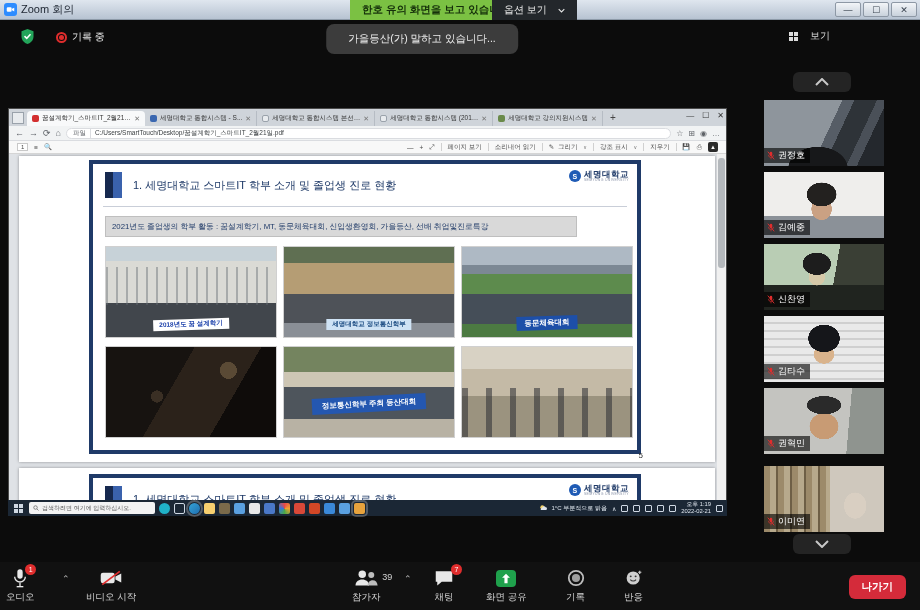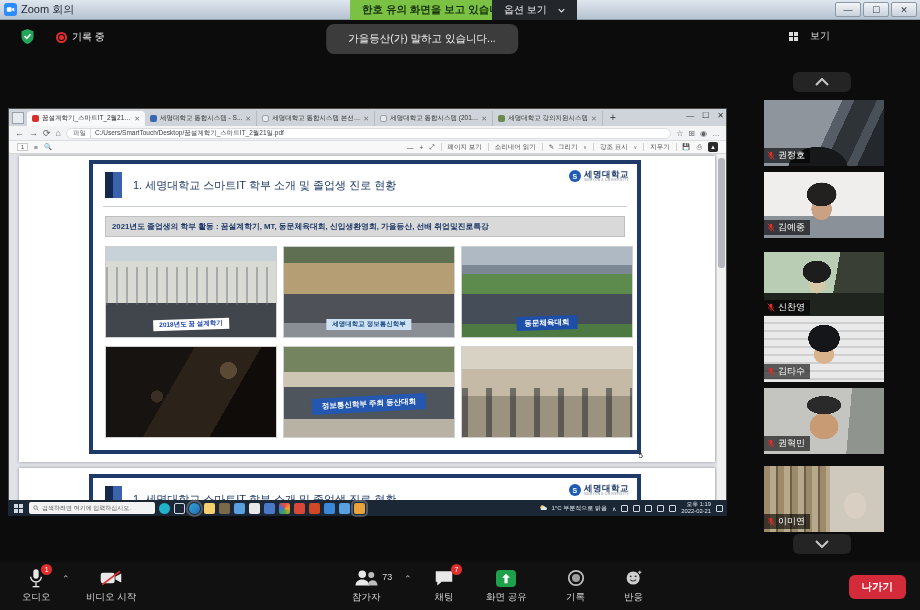--- a/index.html
+++ b/index.html
@@ -93,22 +93,22 @@
     background:linear-gradient(90deg,#16294f 0 45%,#3a62ad 45%); }
   .sl-title { position:absolute; left:40px; top:14px; font-size:11px; font-weight:normal; color:#1f3a68; white-space:nowrap; }
   .sl-logo { position:absolute; right:8px; top:6px; display:flex; align-items:center; gap:3px; }
   .logo-globe { width:12px; height:12px; border-radius:50%; background:#1f5bb5; color:#fff; font-size:7px;
     display:flex; align-items:center; justify-content:center; font-weight:bold; }
   .logo-tx { display:flex; flex-direction:column; line-height:1; }
   .logo-tx b { font-size:8.5px; color:#1f3a68; letter-spacing:.5px; }
   .logo-tx i { font-style:normal; font-size:3.5px; color:#8a93a8; letter-spacing:.3px; }
   .sl-rule { position:absolute; left:10px; right:10px; top:42px; height:1px; background:#c9ced8; }
 
-  .subtitle { position:absolute; left:12px; top:52px; width:520px; background:#d9d9d9;
-    border:1px solid #bfbfbf; font-size:7.8px; font-weight:bold; color:#1f3a68;
+  .subtitle { position:absolute; left:12px; top:52px; width:472px; background:#d9d9d9;
+    border:1px solid #bfbfbf; font-size:7.8px; font-weight:normal; color:#1f3a68;
     padding:4px 6px; white-space:nowrap; }
 
   .photos { position:absolute; left:12px; top:82px; width:528px; display:grid;
     grid-template-columns:repeat(3,172px); grid-auto-rows:92px; gap:8px 6px; }
   .photo { position:relative; overflow:hidden; border:1px solid #d0d0d0; }
   .pbanner { position:absolute; left:50%; bottom:8%; transform:translateX(-50%) rotate(-2deg);
     background:#fff; color:#1a3faa; font-size:6.5px; font-weight:bold; padding:1px 6px; white-space:nowrap; }
   .p2 .pbanner { background:#cfe3f5; color:#17487f; transform:translateX(-50%); }
   .p3 .pbanner { background:#1d4fa8; color:#fff; font-size:7.5px; padding:2px 8px; }
   .p5 .pbanner { background:#2457b0; color:#fff; font-size:7.5px; bottom:28%; padding:3px 10px; transform:translateX(-50%) rotate(-3deg); }
@@ -459,21 +459,21 @@
     <div class="vtile v2" style="top:102px">
       <div class="namechip">
           <svg width="8" height="9" viewBox="0 0 12 14">
             <rect x="4" y="1" width="4" height="7" rx="2" fill="#e02d2d"></rect>
             <path d="M2 6a4 4 0 0 0 8 0M6 10v3" stroke="#e02d2d" fill="none"></path>
             <line x1="1" y1="1" x2="11" y2="13" stroke="#e02d2d" stroke-width="1.4"></line>
           </svg>
           <span>김예중</span>
         </div>
     </div>
-    <div class="vtile v3" style="top:182px">
+    <div class="vtile v3" style="top:174px">
       <div class="namechip">
           <svg width="8" height="9" viewBox="0 0 12 14">
             <rect x="4" y="1" width="4" height="7" rx="2" fill="#e02d2d"></rect>
             <path d="M2 6a4 4 0 0 0 8 0M6 10v3" stroke="#e02d2d" fill="none"></path>
             <line x1="1" y1="1" x2="11" y2="13" stroke="#e02d2d" stroke-width="1.4"></line>
           </svg>
           <span>신찬영</span>
         </div>
     </div>
     <div class="vtile v4" style="top:246px">
@@ -509,21 +509,21 @@
 
     <div class="scrollbtn btn-down">
       <svg viewBox="0 0 14 8">
           <path d="M1 1l6 6 6-6" stroke="#c8c8c8" stroke-width="2" fill="none"></path>
         </svg>
     </div>
   </div>
 
   <div class="bottombar">
 
-    <div class="tool" style="left:22px">
+    <div class="tool" style="left:6px">
       <span class="ic">
         <svg width="16" height="20" viewBox="0 0 24 30">
             <rect x="8" y="2" width="8" height="14" rx="4" fill="#e8e8e8"></rect>
             <path d="M4 13a8 8 0 0 0 16 0" stroke="#e8e8e8" stroke-width="2" fill="none"></path>
             <line x1="12" y1="22" x2="12" y2="27" stroke="#e8e8e8" stroke-width="2"></line>
             <line x1="7" y1="28" x2="17" y2="28" stroke="#e8e8e8" stroke-width="2"></line>
           </svg>
         <span class="badge">1</span>
       </span>
       <span>오디오</span>
@@ -542,21 +542,21 @@
     </div>
 
     <div class="tool" style="left:352px">
       <span class="ic">
         <svg width="24" height="18" viewBox="0 0 32 24">
             <circle cx="11" cy="7" r="5" fill="#e8e8e8"></circle>
             <path d="M2 22c0-5 4-8 9-8s9 3 9 8z" fill="#e8e8e8"></path>
             <circle cx="23" cy="8" r="4" fill="#bdbdbd"></circle>
             <path d="M18 22c.5-4 3-7 7-7 3.5 0 6 2.5 6.5 7z" fill="#bdbdbd"></path>
           </svg>
-        <span class="cnt">73</span>
+        <span class="cnt">39</span>
       </span>
       <span>참가자</span>
     </div>
     <span class="chev" style="left:404px">⌃</span>
 
     <div class="tool" style="left:434px">
       <span class="ic">
         <svg width="20" height="18" viewBox="0 0 26 24">
             <path d="M2 3h22v14H10l-6 5v-5H2z" fill="#e8e8e8"></path>
           </svg>

